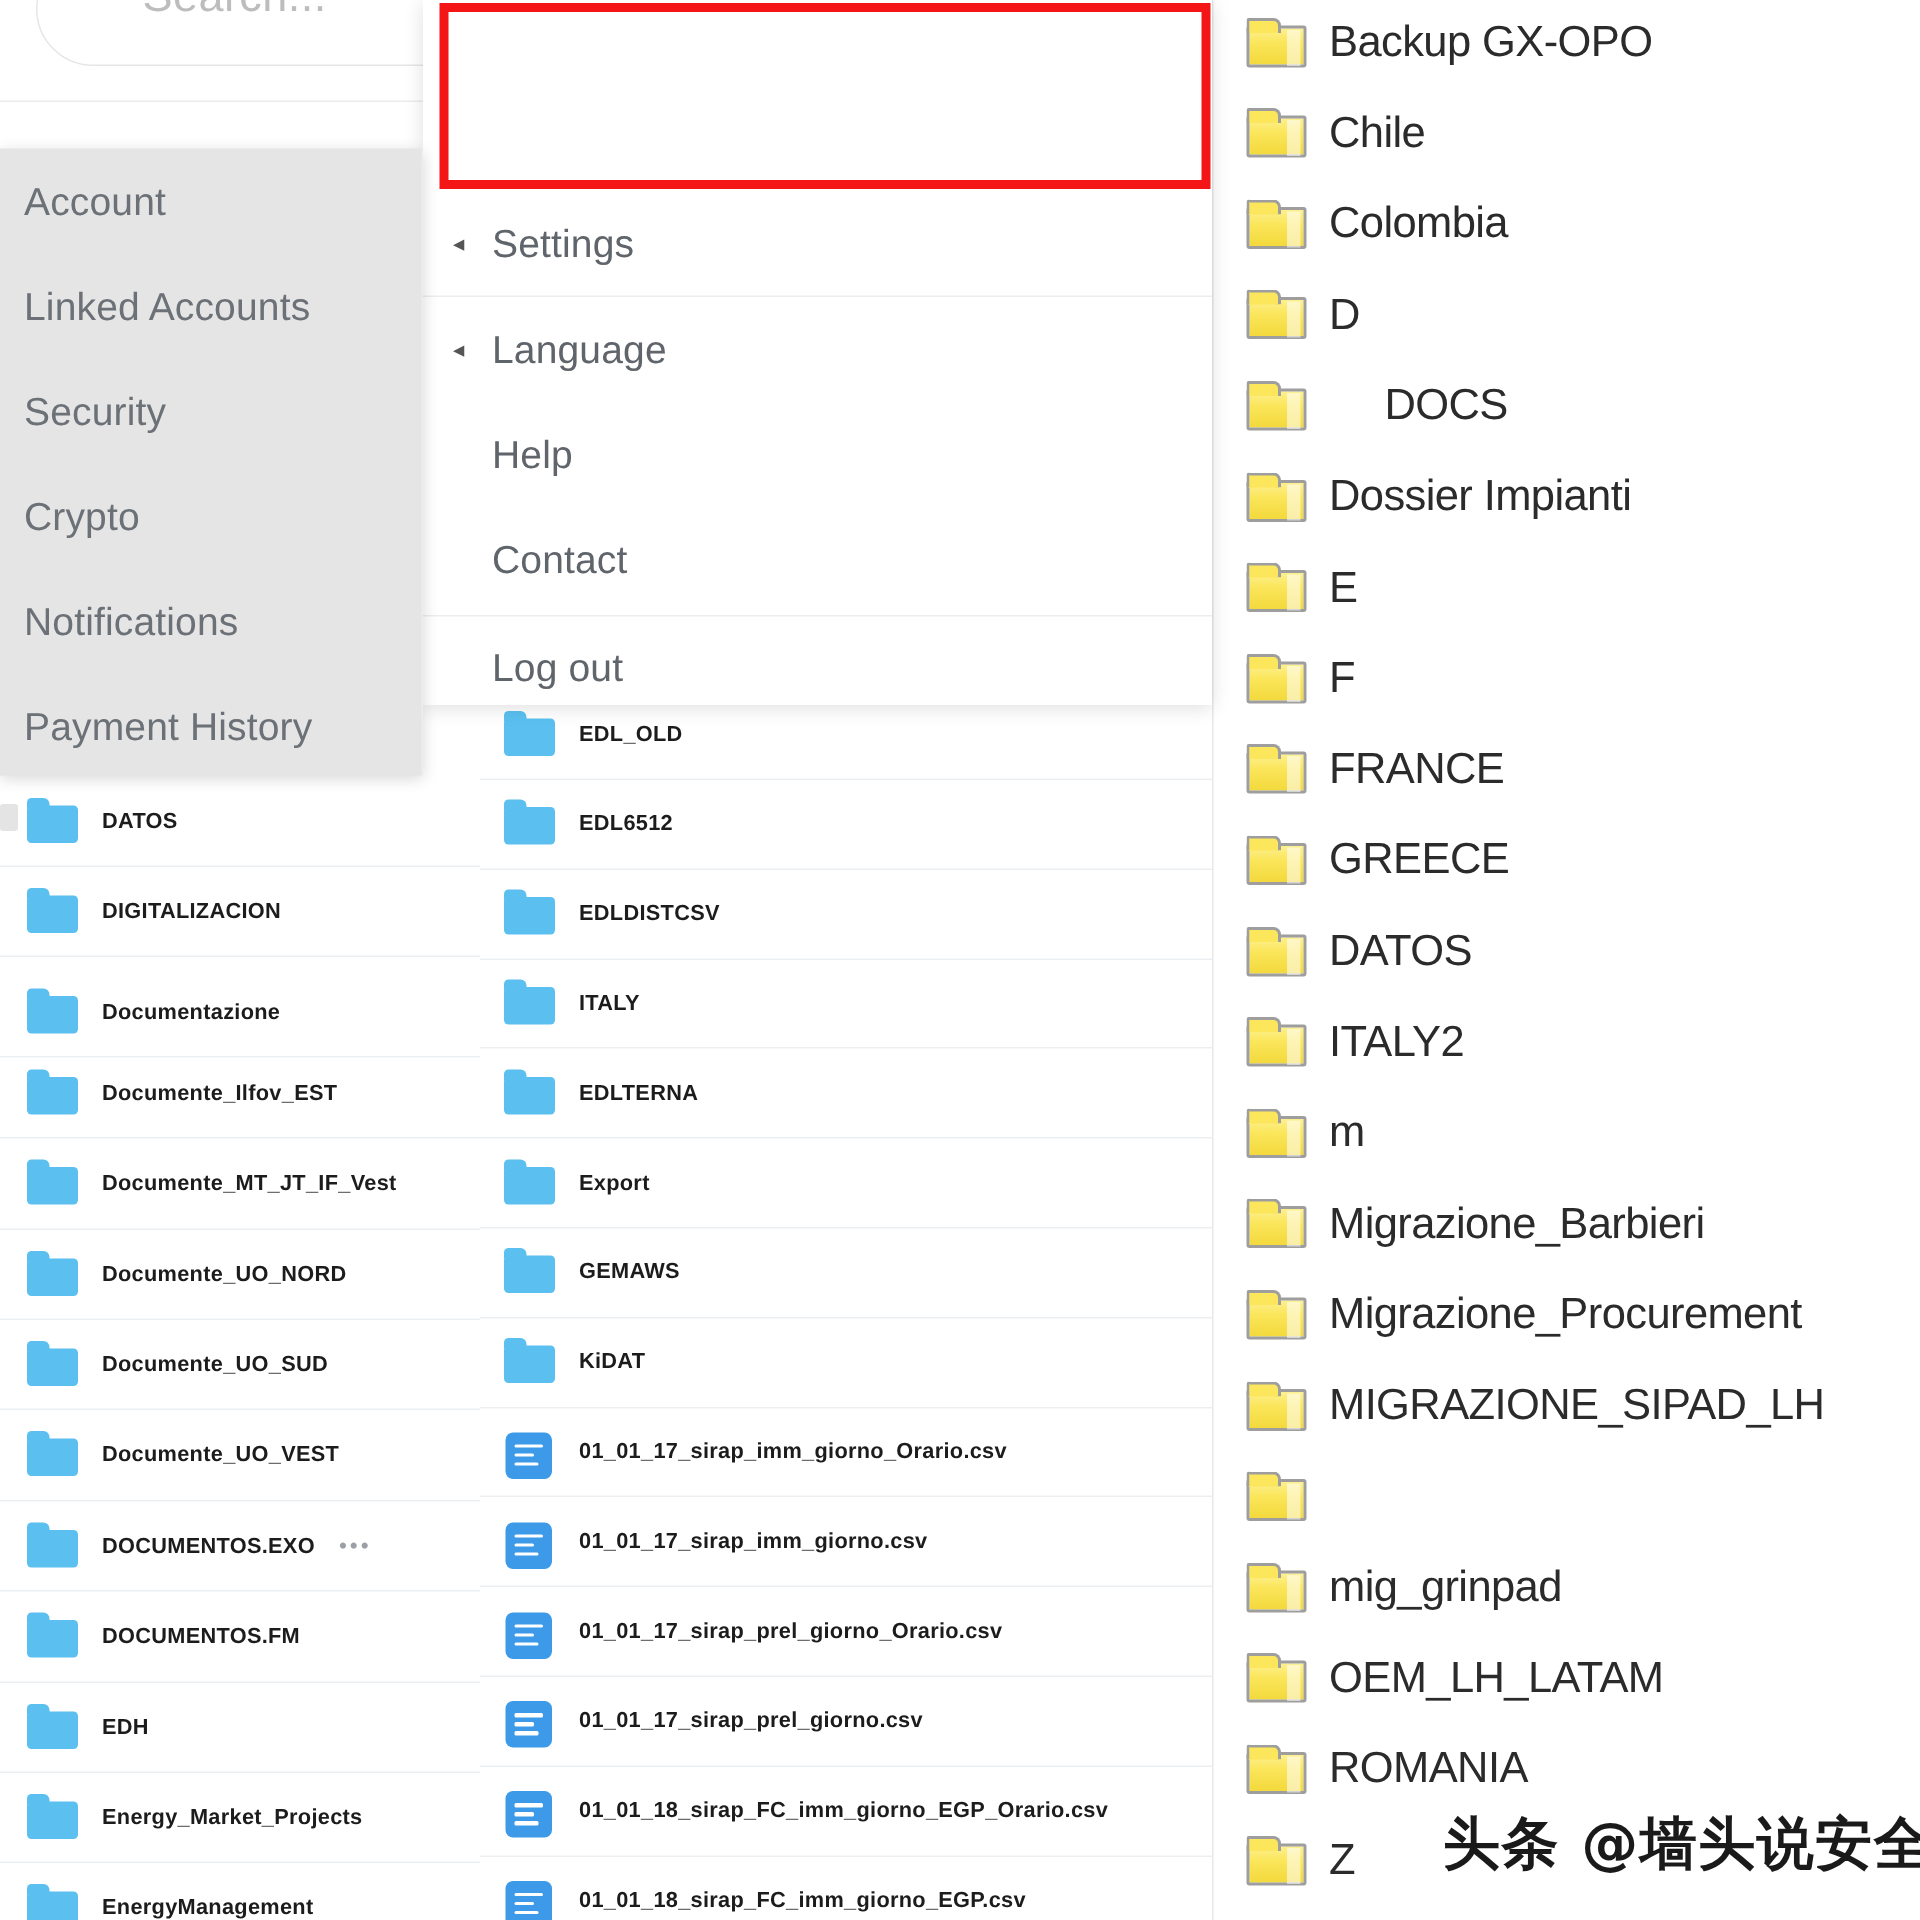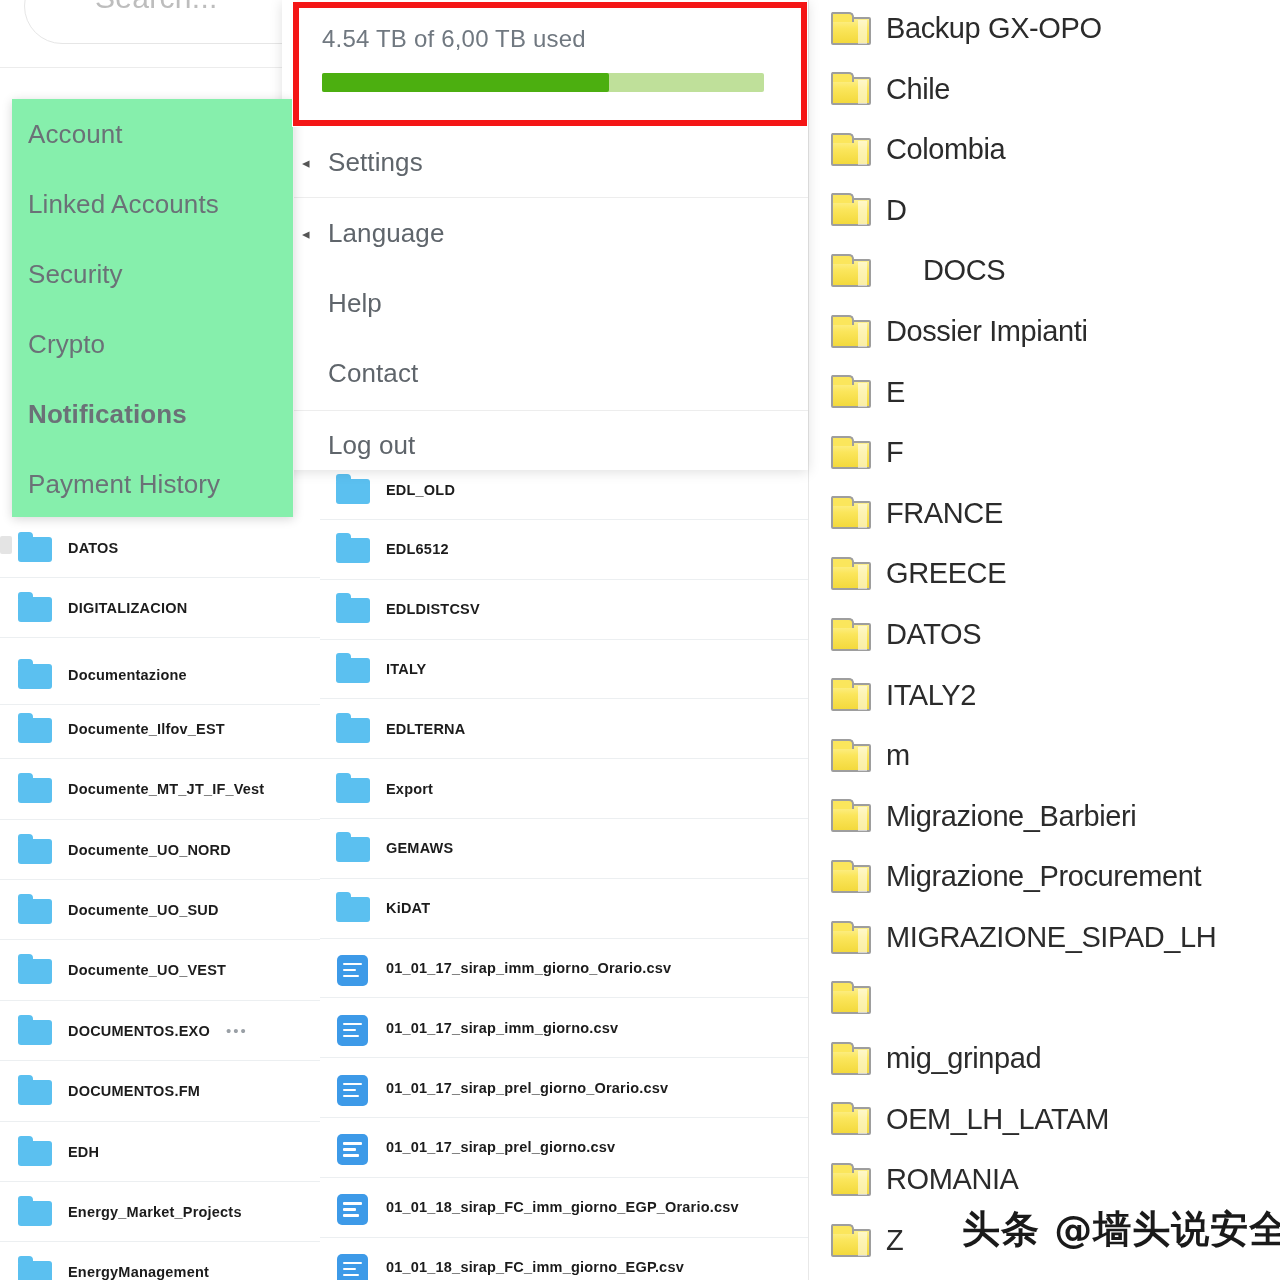--- a/index.html
+++ b/index.html
@@ -86,22 +86,22 @@
   .search-pill {
     position:absolute; left:24px; top:-32px; width:300px; height:76px;
     border:1px solid #e6e6e6; border-radius:38px; background:#fff;
   }
   .search-ph {
     position:absolute; left:70px; top:12px; font-size:30px; color:#bdbdbd; letter-spacing:.3px;
   }
 
   
   .menu-a {
-    position:absolute; left:12px; top:99px; width:282px; height:418px;
-    background:#86efac; box-shadow:0 2px 10px rgba(0,0,0,.16);
+    position:absolute; left:0; top:99px; width:282px; height:418px;
+    background:#e5e5e5; box-shadow:0 2px 10px rgba(0,0,0,.16);
     border-right:1px solid #ededed; z-index:30;
   }
   .menu-a .mi {
     position:absolute; left:0; width:100%; height:70px;
     display:flex; align-items:center;
   }
   .menu-a .mi span { margin-left:16px; font-size:26px; color:#6b7177; letter-spacing:.1px; }
 
   
   .menu-b {
@@ -517,32 +517,26 @@
         </div>
         <div class="mi" style="top: 70px;">
           <span>Linked Accounts</span>
         </div>
         <div class="mi" style="top: 140px;">
           <span>Security</span>
         </div>
         <div class="mi" style="top: 210px;">
           <span>Crypto</span>
         </div>
-        <div class="mi" style="top: 280px; font-weight: bold;">
+        <div class="mi" style="top: 280px;">
           <span>Notifications</span>
         </div>
         <div class="mi" style="top: 350px;">
           <span>Payment History</span>
         </div>
       </div>
   </div>
 
-  <div class="quota">
-    <div class="qtext">4.54 TB of 6,00 TB used</div>
-    <div class="bar-track" style="background: rgb(191, 224, 154);">
-      <div class="bar-fill" id="bar-fill" style="width: 65%; background: rgb(76, 175, 16);"></div>
-    </div>
-  </div>
   <div class="redbox" style="border-color: rgb(244, 22, 22);"></div>
 
   <div class="wm">头条 @墙头说安全</div>
 
 </div>
 
 </body></html>

